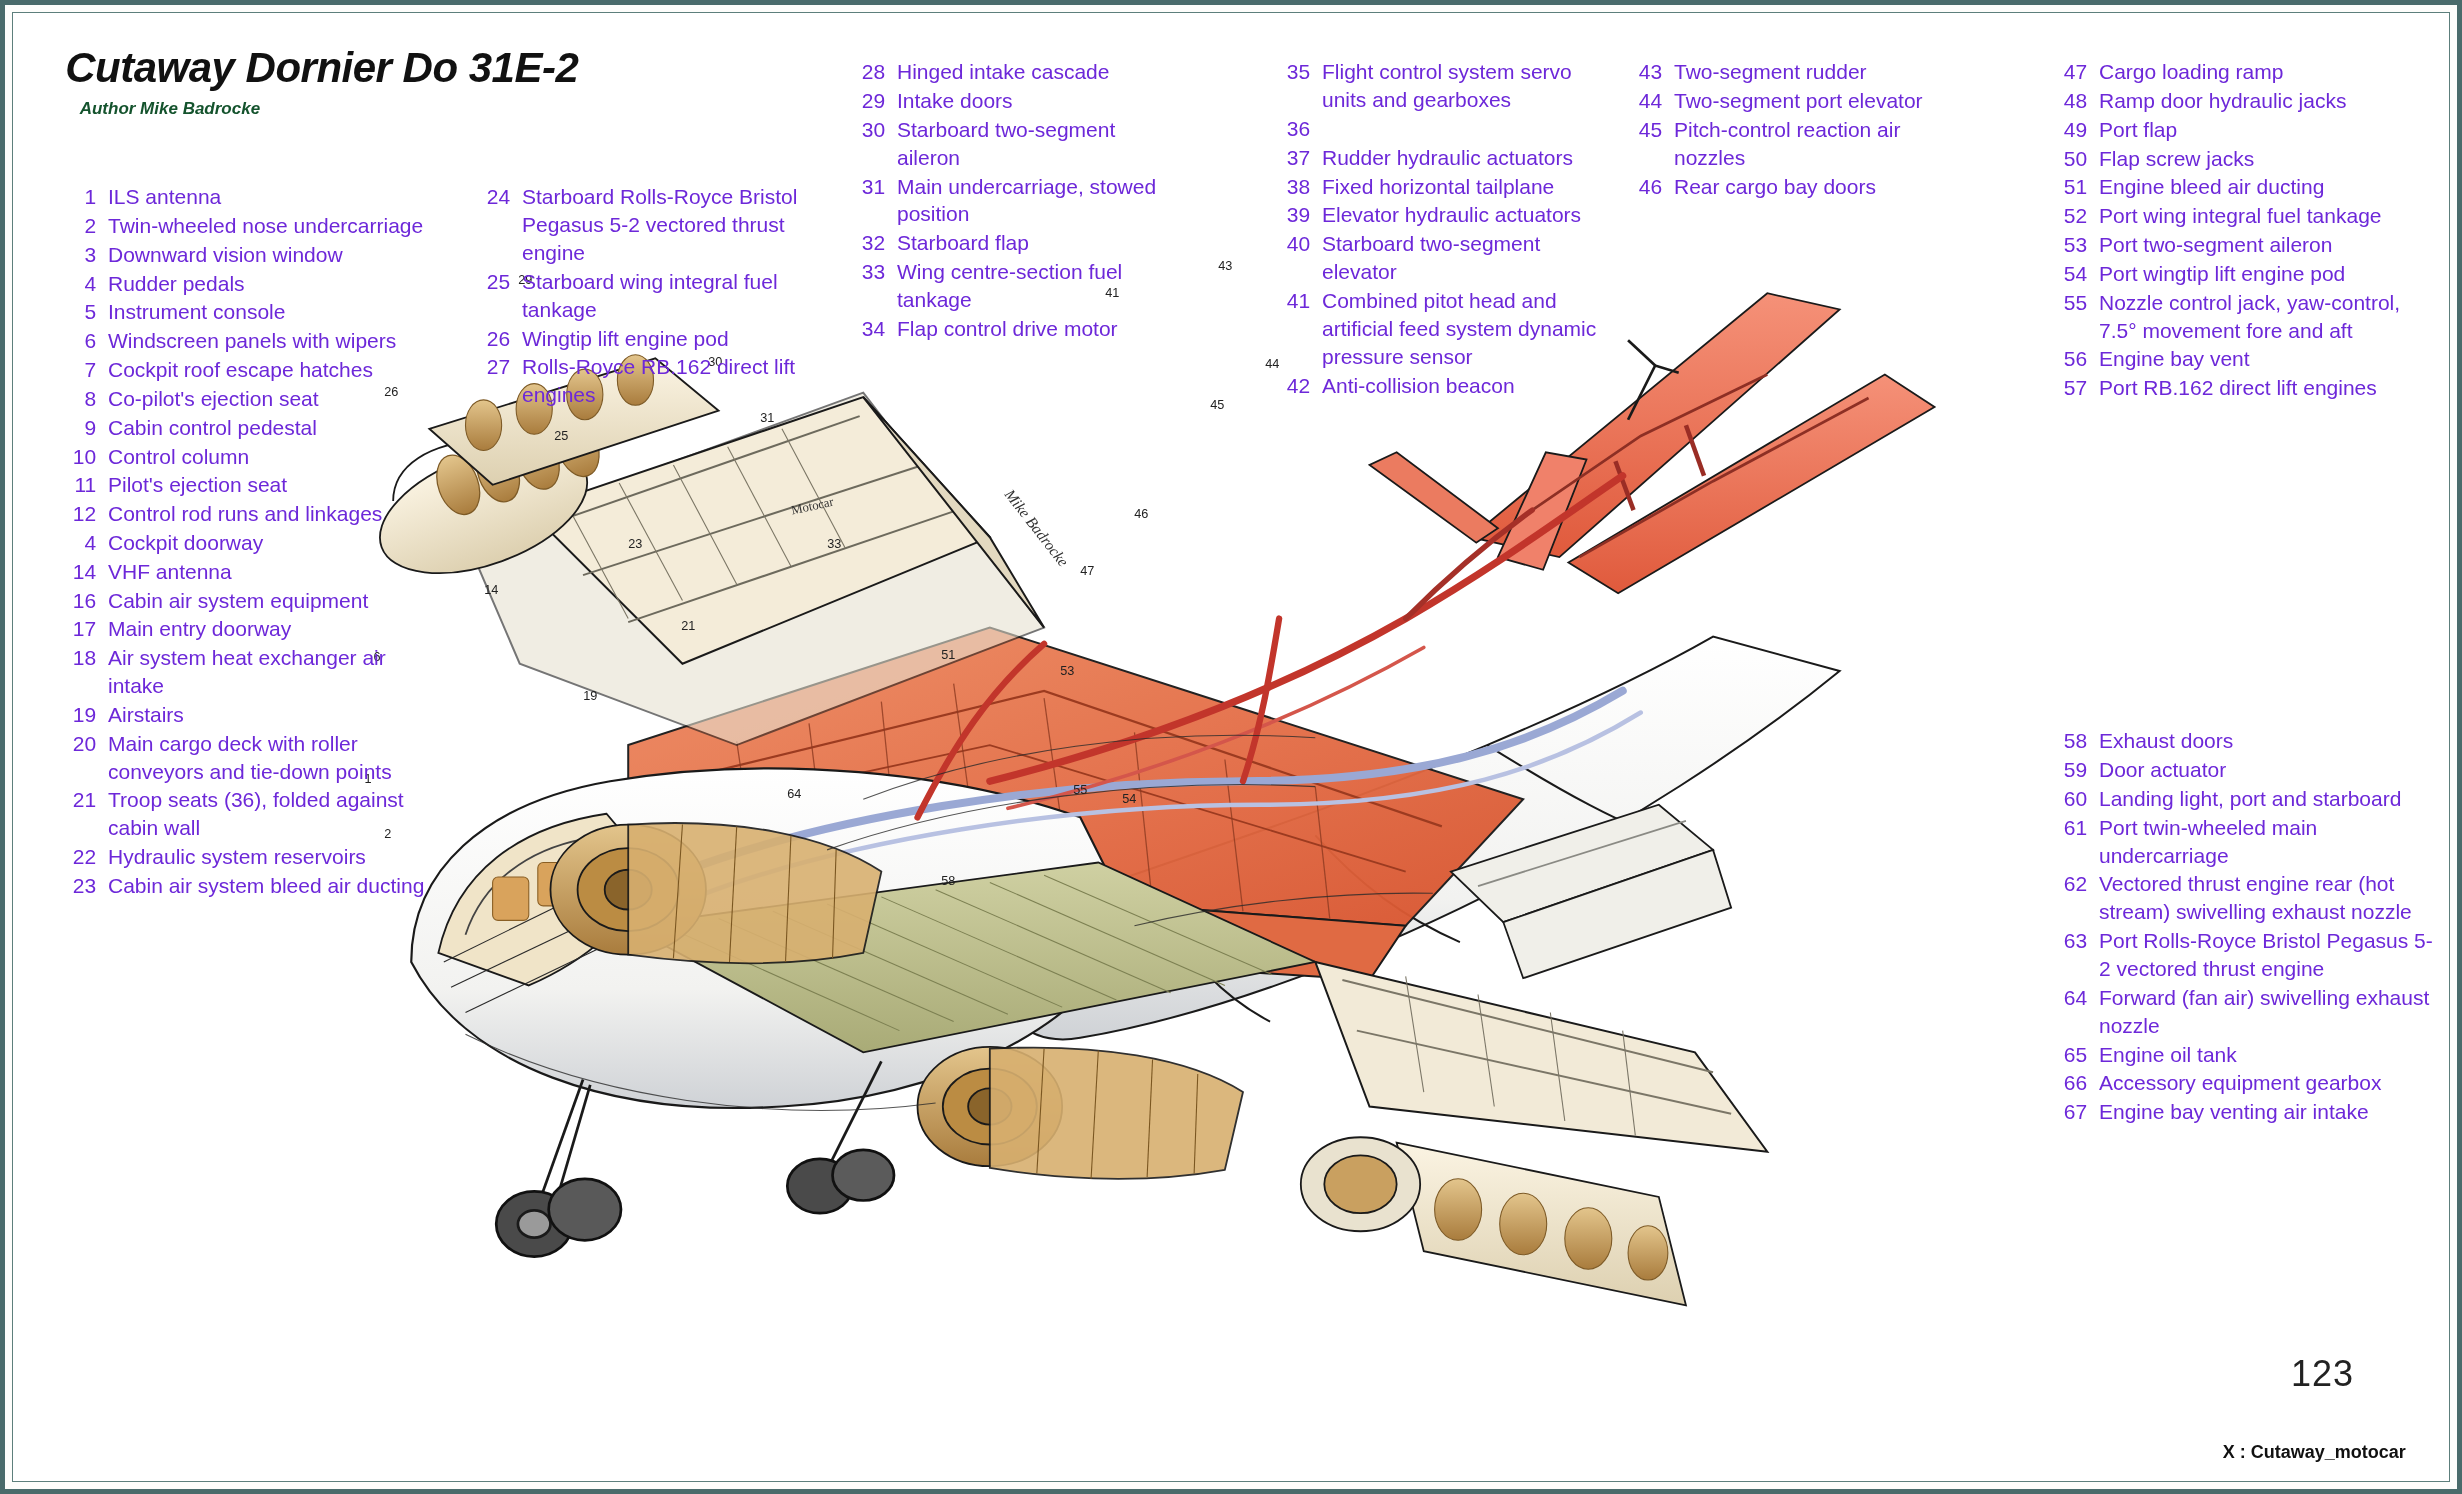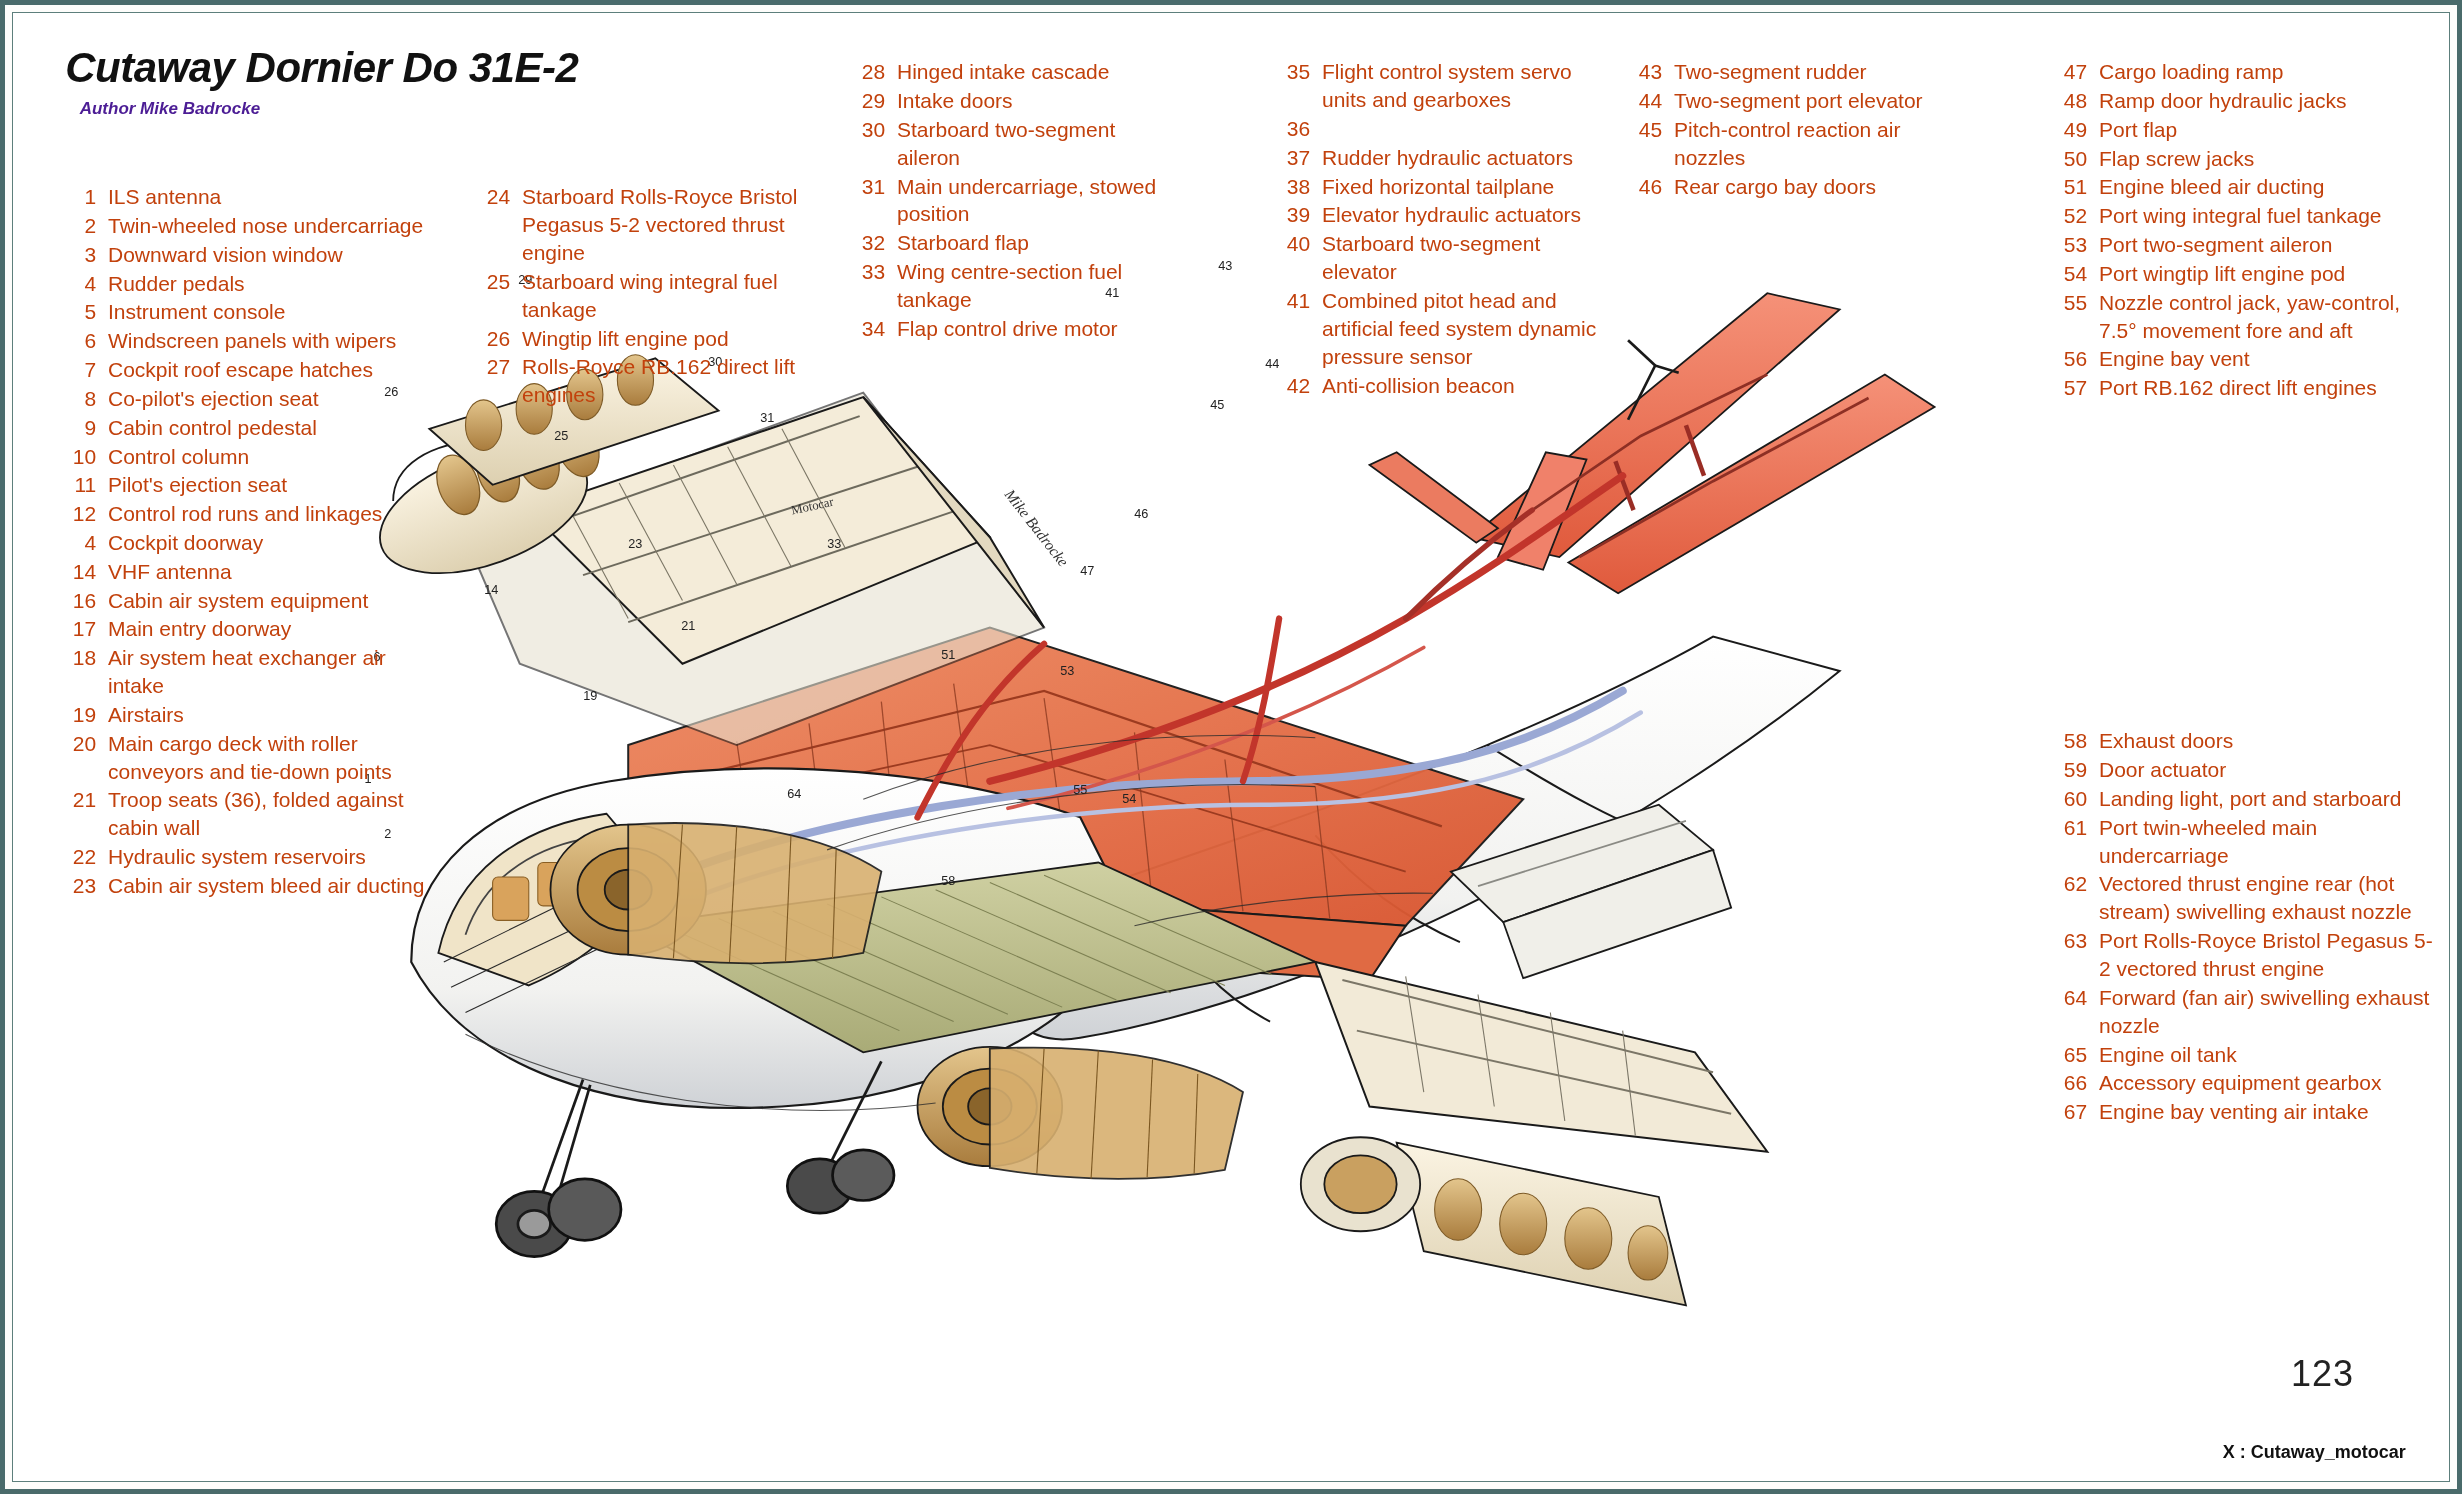--- a/index.html
+++ b/index.html
@@ -40,30 +40,30 @@
     font-size: 42px;
     font-weight: bold;
     letter-spacing: -0.5px;
     color: #111;
     line-height: 1.02;
     margin: 0;
   }
   .author {
     font-size: 17px;
     font-weight: bold;
-    color: #4c1d95;
+    color: #14532d;
     margin-top: 9px;
     padding-left: 14.5px;
   }
   
   .keycol {
     position: absolute;
     font-size: 21px;
     line-height: 1.33;
-    color: #c2410c;
+    color: #6d28d9;
   }
   .keycol ol {
     list-style: none;
     margin: 0;
     padding: 0;
   }
   .keycol li {
     display: flex;
     align-items: flex-start;
     margin-bottom: 0.9px;

